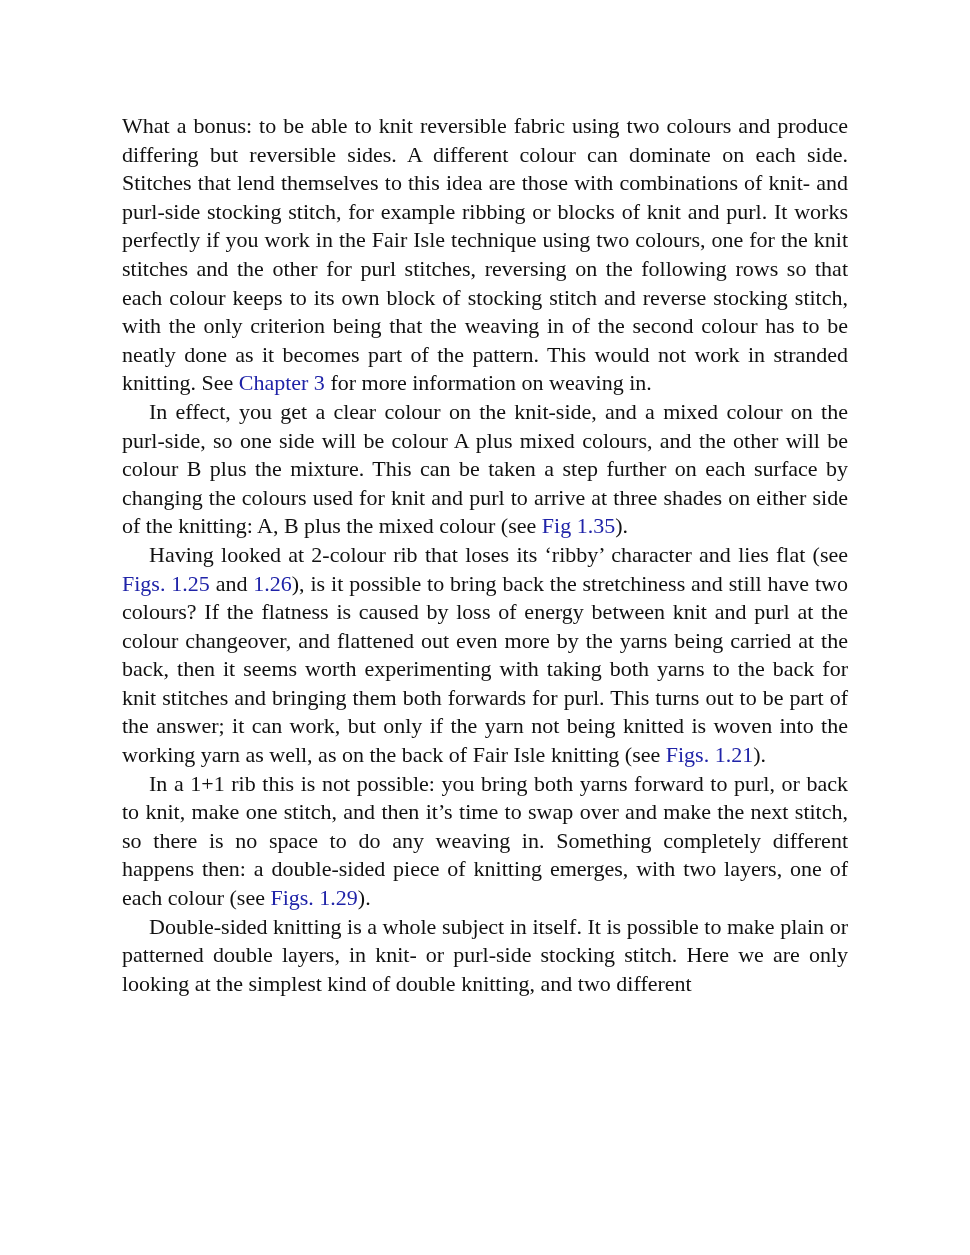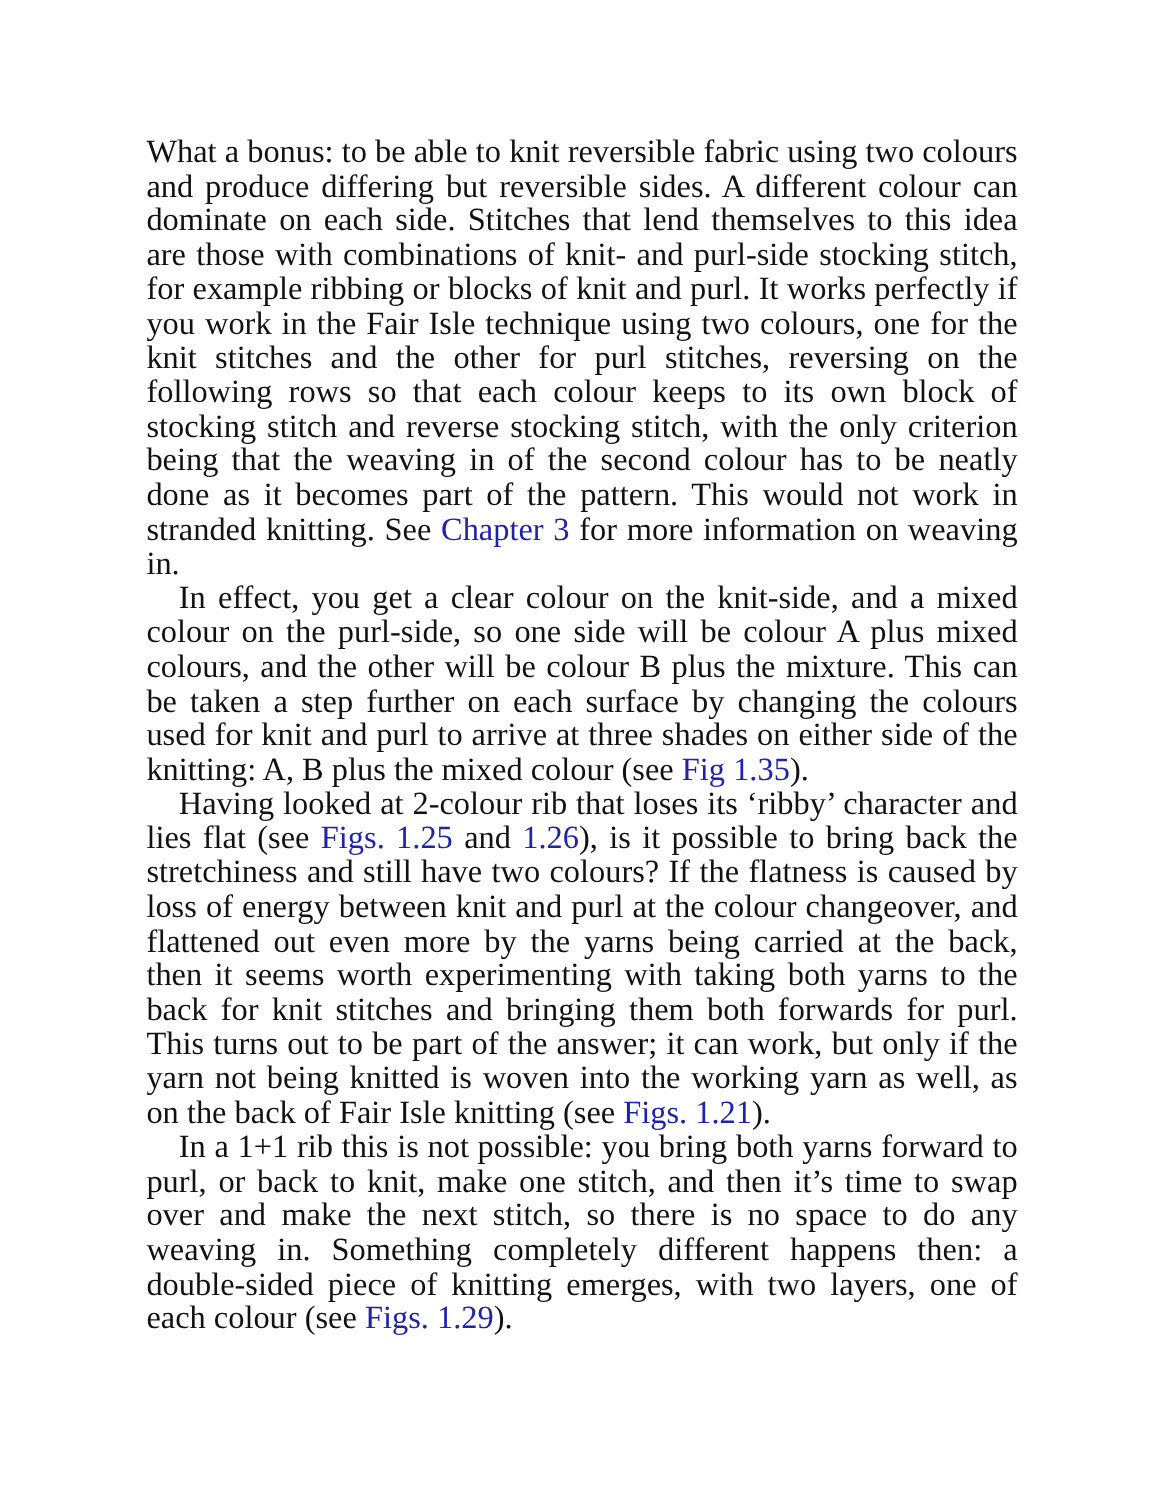--- a/index.html
+++ b/index.html
@@ -1,25 +1,26 @@
 <!DOCTYPE html>
 <html><head>
 <meta charset="utf-8">
 <style>
   html,body{margin:0;padding:0;background:#fff;}
   body{width:970px;height:1255px;position:relative;overflow:hidden;font-family:"Liberation Serif","DejaVu Serif",serif;color:#111;}
   .page{position:absolute;left:122px;top:112px;width:726px;}
   h1{font-weight:normal;font-size:32px;margin:0 0 10px 0;line-height:44px;letter-spacing:-0.2px;}
-  p{margin:0;font-size:27px;line-height:28.6px;text-align:justify;}
+  p{margin:0;font-size:22px;line-height:28.6px;text-align:justify;}
   p.indent{text-indent:27px;font-family:Liberation Serif, serif;}
   a{color:#1f23a8;text-decoration:none;}
 </style>
 </head>
 <body>
 
 <div class="page">
   <div id="body">
       <p class=""><span>What a bonus: to be able to knit reversible fabric using two colours and produce differing but reversible sides. A different colour can dominate on each side. Stitches that lend themselves to this idea are those with combinations of knit- and purl-side stocking stitch, for example ribbing or blocks of knit and purl. It works perfectly if you work in the Fair Isle technique using two colours, one for the knit stitches and the other for purl stitches, reversing on the following rows so that each colour keeps to its own block of stocking stitch and reverse stocking stitch, with the only criterion being that the weaving in of the second colour has to be neatly done as it becomes part of the pattern. This would not work in stranded knitting. See </span><a style="color: rgb(31, 35, 168);">Chapter 3</a><span> for more information on weaving in.</span></p>
       <p class="indent"><span>In effect, you get a clear colour on the knit-side, and a mixed colour on the purl-side, so one side will be colour A plus mixed colours, and the other will be colour B plus the mixture. This can be taken a step further on each surface by changing the colours used for knit and purl to arrive at three shades on either side of the knitting: A, B plus the mixed colour (see </span><a style="color: rgb(31, 35, 168);">Fig 1.35</a><span>).</span></p>
       <p class="indent"><span>Having looked at 2-colour rib that loses its ‘ribby’ character and lies flat (see </span><a style="color: rgb(31, 35, 168);">Figs. 1.25</a><span> and </span><a style="color: rgb(31, 35, 168);">1.26</a><span>), is it possible to bring back the stretchiness and still have two colours? If the flatness is caused by loss of energy between knit and purl at the colour changeover, and flattened out even more by the yarns being carried at the back, then it seems worth experimenting with taking both yarns to the back for knit stitches and bringing them both forwards for purl. This turns out to be part of the answer; it can work, but only if the yarn not being knitted is woven into the working yarn as well, as on the back of Fair Isle knitting (see </span><a style="color: rgb(31, 35, 168);">Figs. 1.21</a><span>).</span></p>
       <p class="indent"><span>In a 1+1 rib this is not possible: you bring both yarns forward to purl, or back to knit, make one stitch, and then it’s time to swap over and make the next stitch, so there is no space to do any weaving in. Something completely different happens then: a double-sided piece of knitting emerges, with two layers, one of each colour (see </span><a style="color: rgb(31, 35, 168);">Figs. 1.29</a><span>).</span></p>
+      <p class="indent"><span>Double-sided knitting is a whole subject in itself. It is possible to make plain or patterned double layers, in knit- or purl-side stocking stitch. Here we are only looking at the simplest kind of double knitting, and two different</span></p>
     </div>
 </div>
 
 </body></html>

